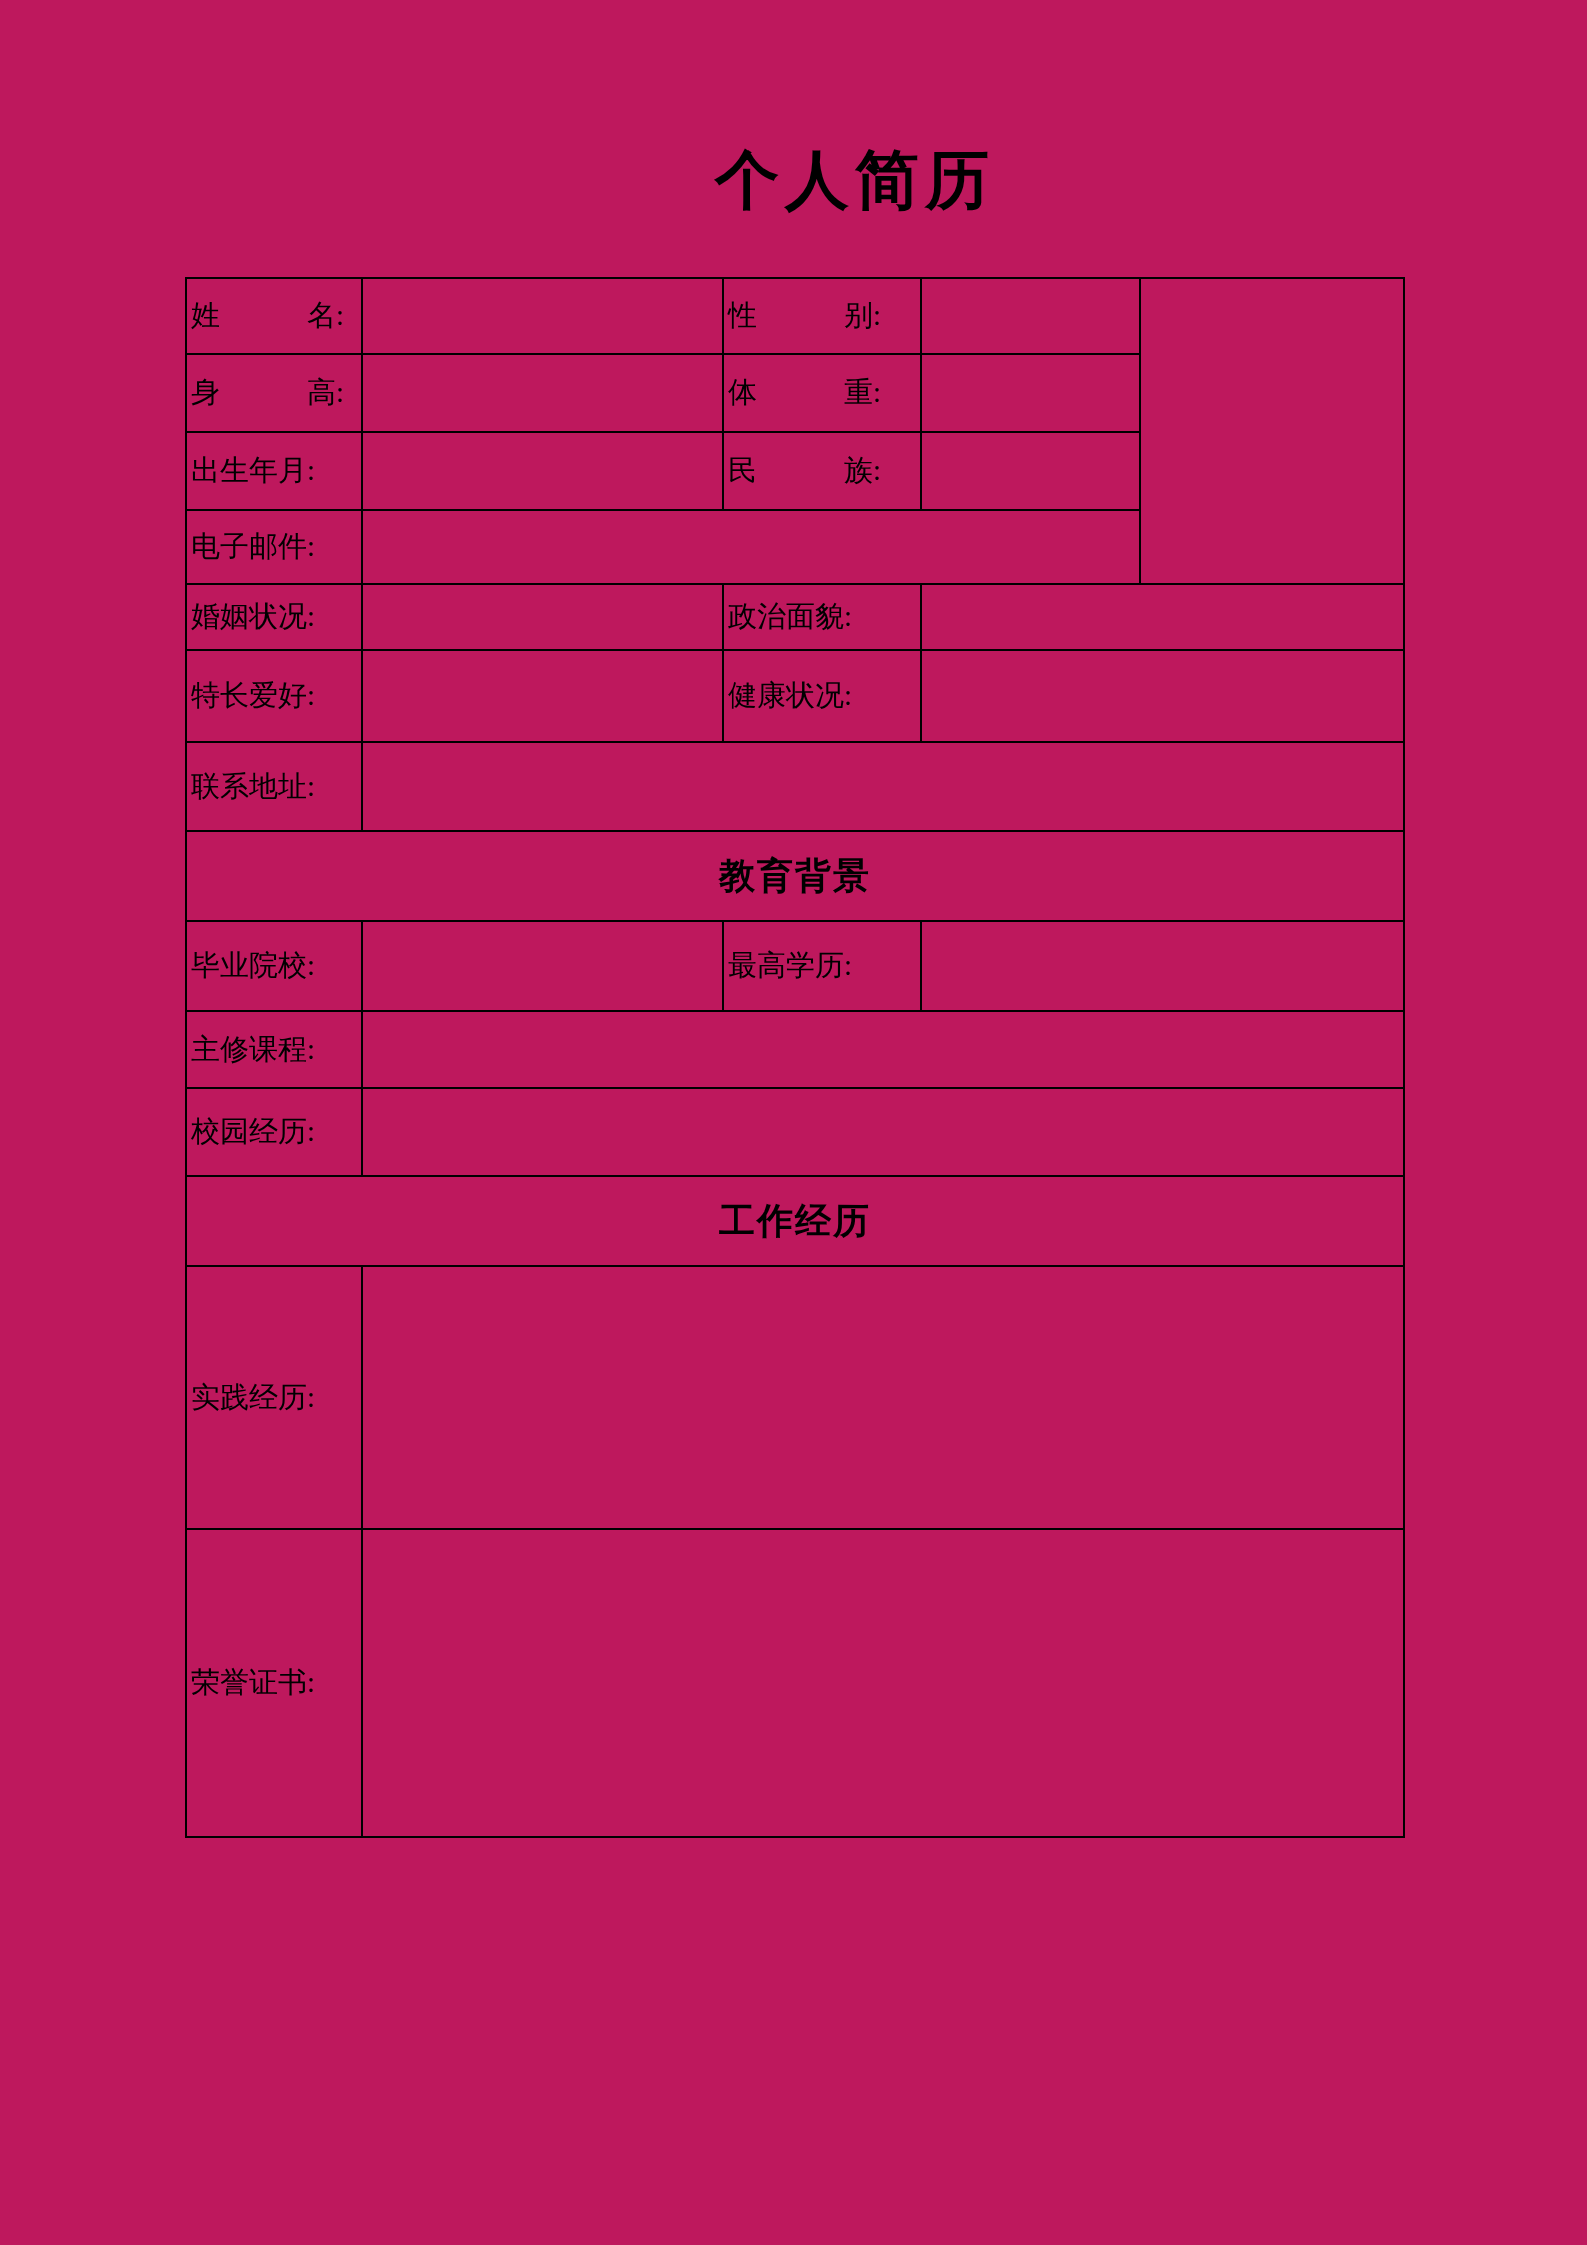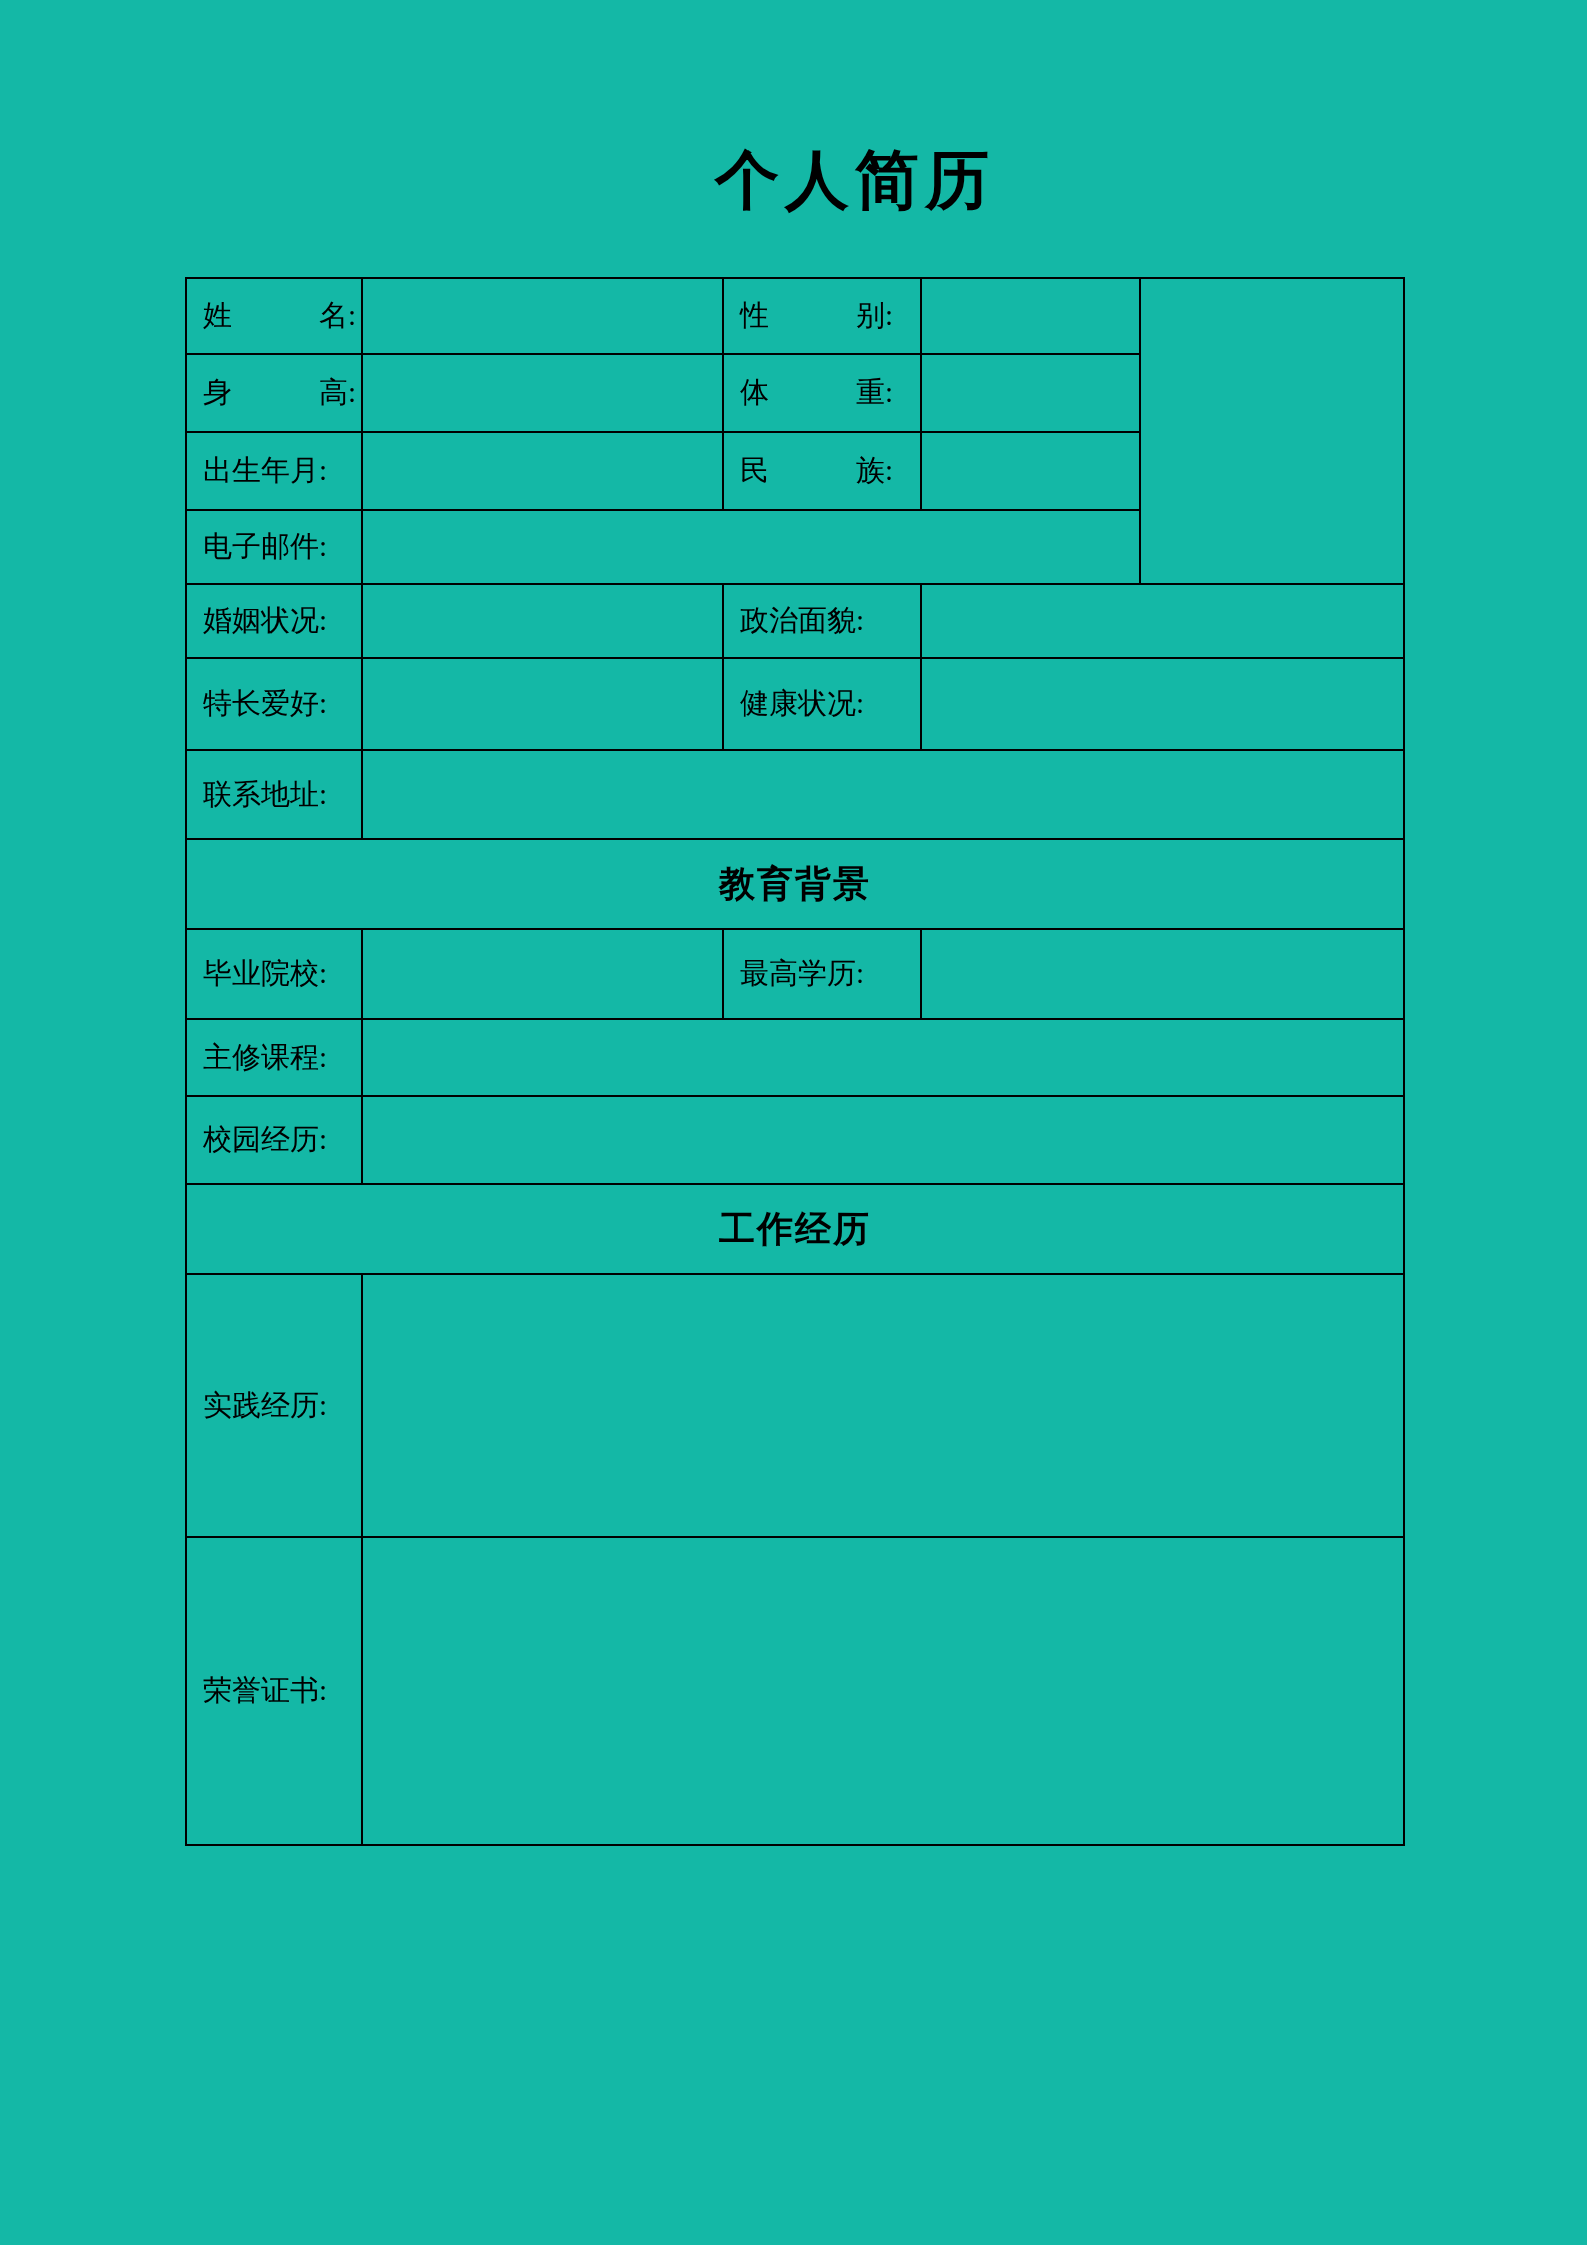--- a/index.html
+++ b/index.html
@@ -4,21 +4,21 @@
 <style>
   html, body {
     margin: 0;
     padding: 0;
     background: #ffffff;
   }
   .page {
     position: relative;
     width: 1587px;
     height: 2245px;
-    background: #14b8a6;
+    background: #be185d;
     color: #000000;
     font-family: "Liberation Serif", "DejaVu Serif", serif;
     overflow: hidden;
   }
   .doc-title {
     position: absolute;
     top: 146px;
     left: 715px;
     font-size: 64px;
     font-weight: bold;
@@ -29,21 +29,21 @@
   table.resume {
     position: absolute;
     left: 185px;
     top: 277px;
     width: 1218px;
     border-collapse: collapse;
     table-layout: fixed;
   }
   table.resume td {
     border: 2px solid #000000;
-    padding: 16px;
+    padding: 4px;
     vertical-align: middle;
     overflow: hidden;
     margin-left: 24px;
   }
   td.lbl {
     font-size: 29px;
     padding-left: 18px;
     white-space: nowrap;
   }
   td.hdr {

